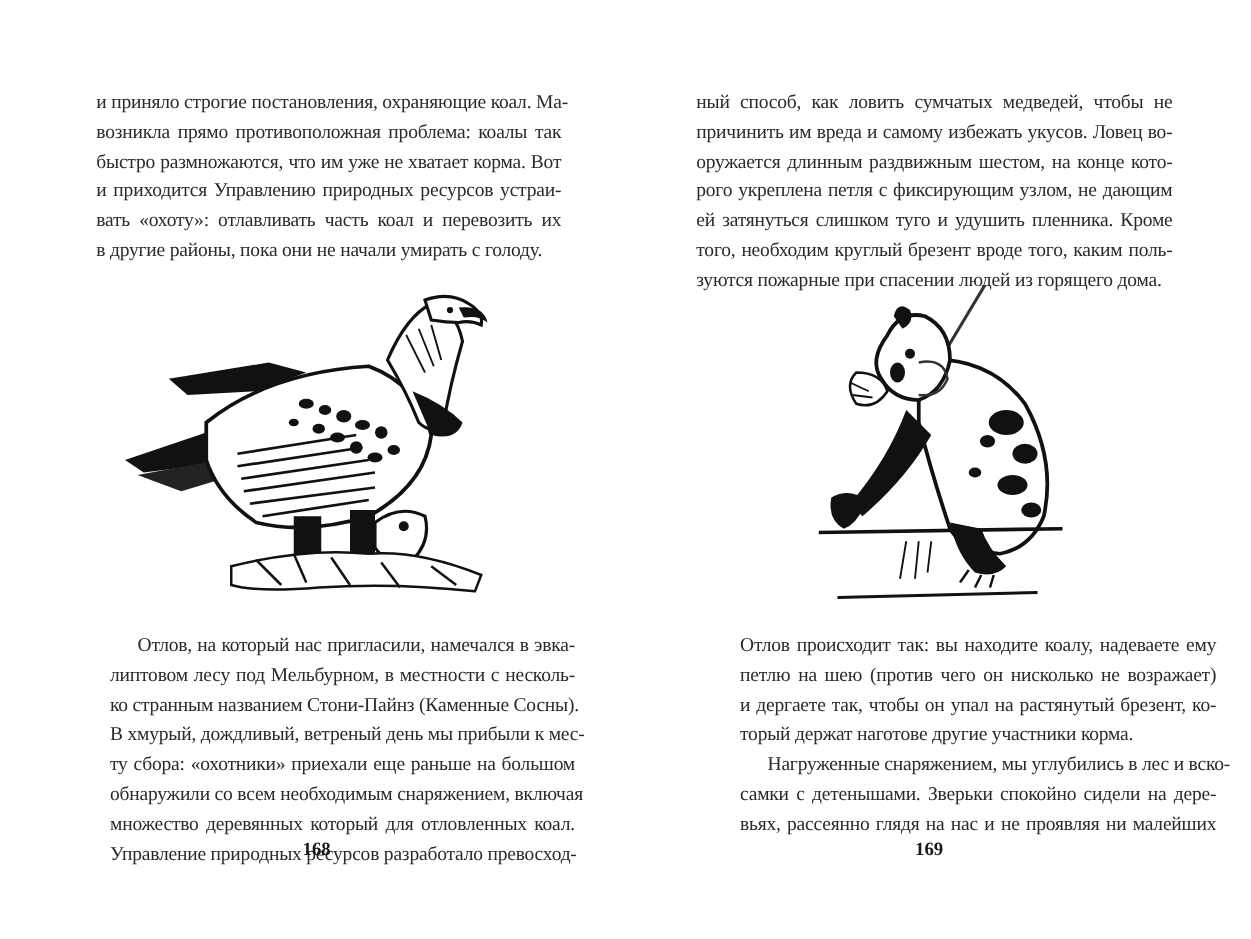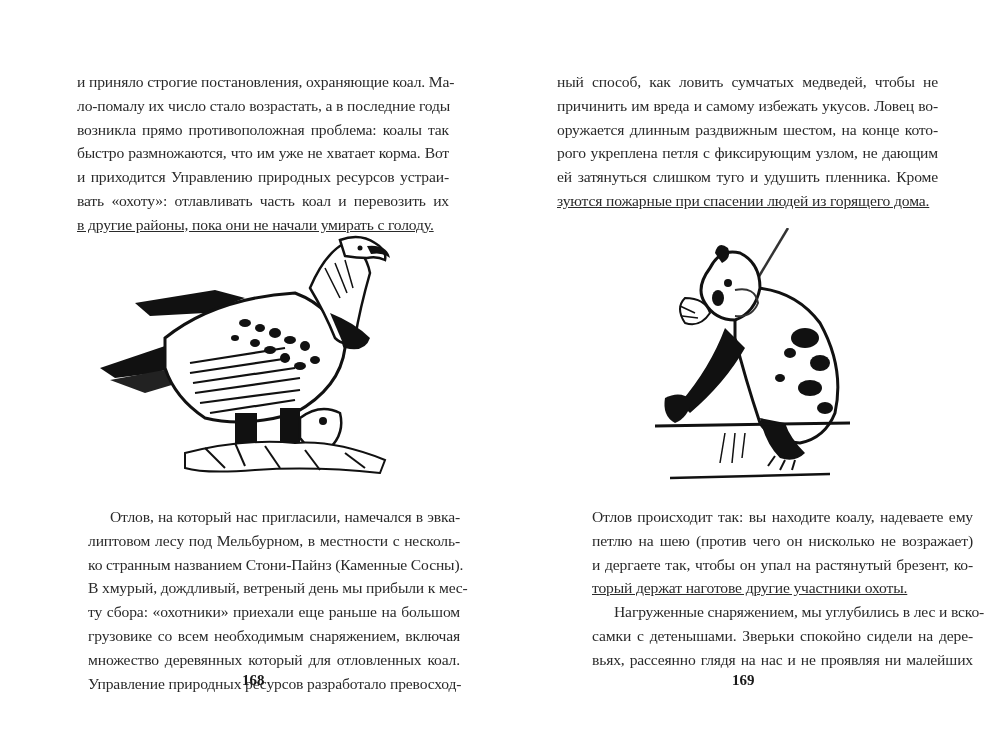--- a/index.html
+++ b/index.html
@@ -31,21 +31,20 @@
     }
     .text-block .line {
       display: block;
       white-space: nowrap;
       text-align: justify;
       text-align-last: justify;
       height: 23.8px;
     }
     .text-block .line.last {
       text-align-last: left;
-      text-decoration: underline;
     }
     .text-block .line.indent {
       padding-left: 22px;
     }
     .left-top   { left: 77px;  top: 70px;  width: 372px; }
     .left-bot   { left: 88px;  top: 505px; width: 372px; }
     .right-top  { left: 57px;  top: 70px;  width: 381px; }
     .right-bot  { left: 57px;  top: 505px; width: 381px; margin-left: 35px; }
 
     .illustration {
@@ -64,21 +63,20 @@
     .pn-left { left: 242px; }
     .pn-right { left: 232px; }
   </style>
 </head>
 <body>
 
 <div class="page page-left">
 
   <div class="text-block left-top">
     <span class="line">и приняло строгие постановления, охраняющие коал. Ма-</span>
-    <span class="line">ло-помалу их число стало возрастать, а в последние годы</span>
     <span class="line">возникла прямо противоположная проблема: коалы так</span>
     <span class="line">быстро размножаются, что им уже не хватает корма. Вот</span>
     <span class="line">и приходится Управлению природных ресурсов устраи-</span>
     <span class="line">вать «охоту»: отлавливать часть коал и перевозить их</span>
     <span class="line last">в другие районы, пока они не начали умирать с голоду.</span>
   </div>
 
   <div class="illustration ill-eagle">
     <svg width="305" height="255" viewBox="0 0 305 255">
 
@@ -139,36 +137,37 @@
       </g>
     </svg>
   </div>
 
   <div class="text-block left-bot">
     <span class="line indent">Отлов, на который нас пригласили, намечался в эвка-</span>
     <span class="line">липтовом лесу под Мельбурном, в местности с несколь-</span>
     <span class="line">ко странным названием Стони-Пайнз (Каменные Сосны).</span>
     <span class="line">В хмурый, дождливый, ветреный день мы прибыли к мес-</span>
     <span class="line">ту сбора: «охотники» приехали еще раньше на большом</span>
-    <span class="line">грузовике со всем необходимым снаряжением, включая</span>
+    <span class="line">обнаружили со всем необходимым снаряжением, включая</span>
     <span class="line">множество деревянных который для отловленных коал.</span>
     <span class="line">Управление природных ресурсов разработало превосход-</span>
   </div>
 
   <div class="page-number pn-left">168</div>
 </div>
 
 <div class="page page-right">
 
   <div class="text-block right-top">
     <span class="line">ный способ, как ловить сумчатых медведей, чтобы не</span>
     <span class="line">причинить им вреда и самому избежать укусов. Ловец во-</span>
     <span class="line">оружается длинным раздвижным шестом, на конце кото-</span>
     <span class="line">рого укреплена петля с фиксирующим узлом, не дающим</span>
     <span class="line">ей затянуться слишком туго и удушить пленника. Кроме</span>
+    <span class="line">того, необходим круглый брезент вроде того, каким поль-</span>
     <span class="line last">зуются пожарные при спасении людей из горящего дома.</span>
   </div>
 
   <div class="illustration ill-koala">
     <svg width="230" height="255" viewBox="0 0 230 255">
 
       <line x1="148" y1="0" x2="115" y2="55" stroke="#333" stroke-width="2.5"></line>
 
       <path d="M95 60 Q150 55 180 95 Q205 140 195 185 Q185 210 160 215 Q130 212 120 195 Q105 150 95 110 Z" fill="#fff" stroke="#111" stroke-width="3"></path>
       <g fill="#111">
@@ -213,20 +212,20 @@
         <line x1="95" y1="205" x2="92" y2="235"></line>
         <line x1="105" y1="205" x2="102" y2="230"></line>
       </g>
     </svg>
   </div>
 
   <div class="text-block right-bot">
     <span class="line">Отлов происходит так: вы находите коалу, надеваете ему</span>
     <span class="line">петлю на шею (против чего он нисколько не возражает)</span>
     <span class="line">и дергаете так, чтобы он упал на растянутый брезент, ко-</span>
-    <span class="line last">торый держат наготове другие участники охоты.</span>
+    <span class="line last">торый держат наготове другие участники корма.</span>
     <span class="line indent">Нагруженные снаряжением, мы углубились в лес и вско-</span>
     <span class="line">самки с детенышами. Зверьки спокойно сидели на дере-</span>
     <span class="line">вьях, рассеянно глядя на нас и не проявляя ни малейших</span>
   </div>
 
   <div class="page-number pn-right">169</div>
 </div>
 
 </body></html>

